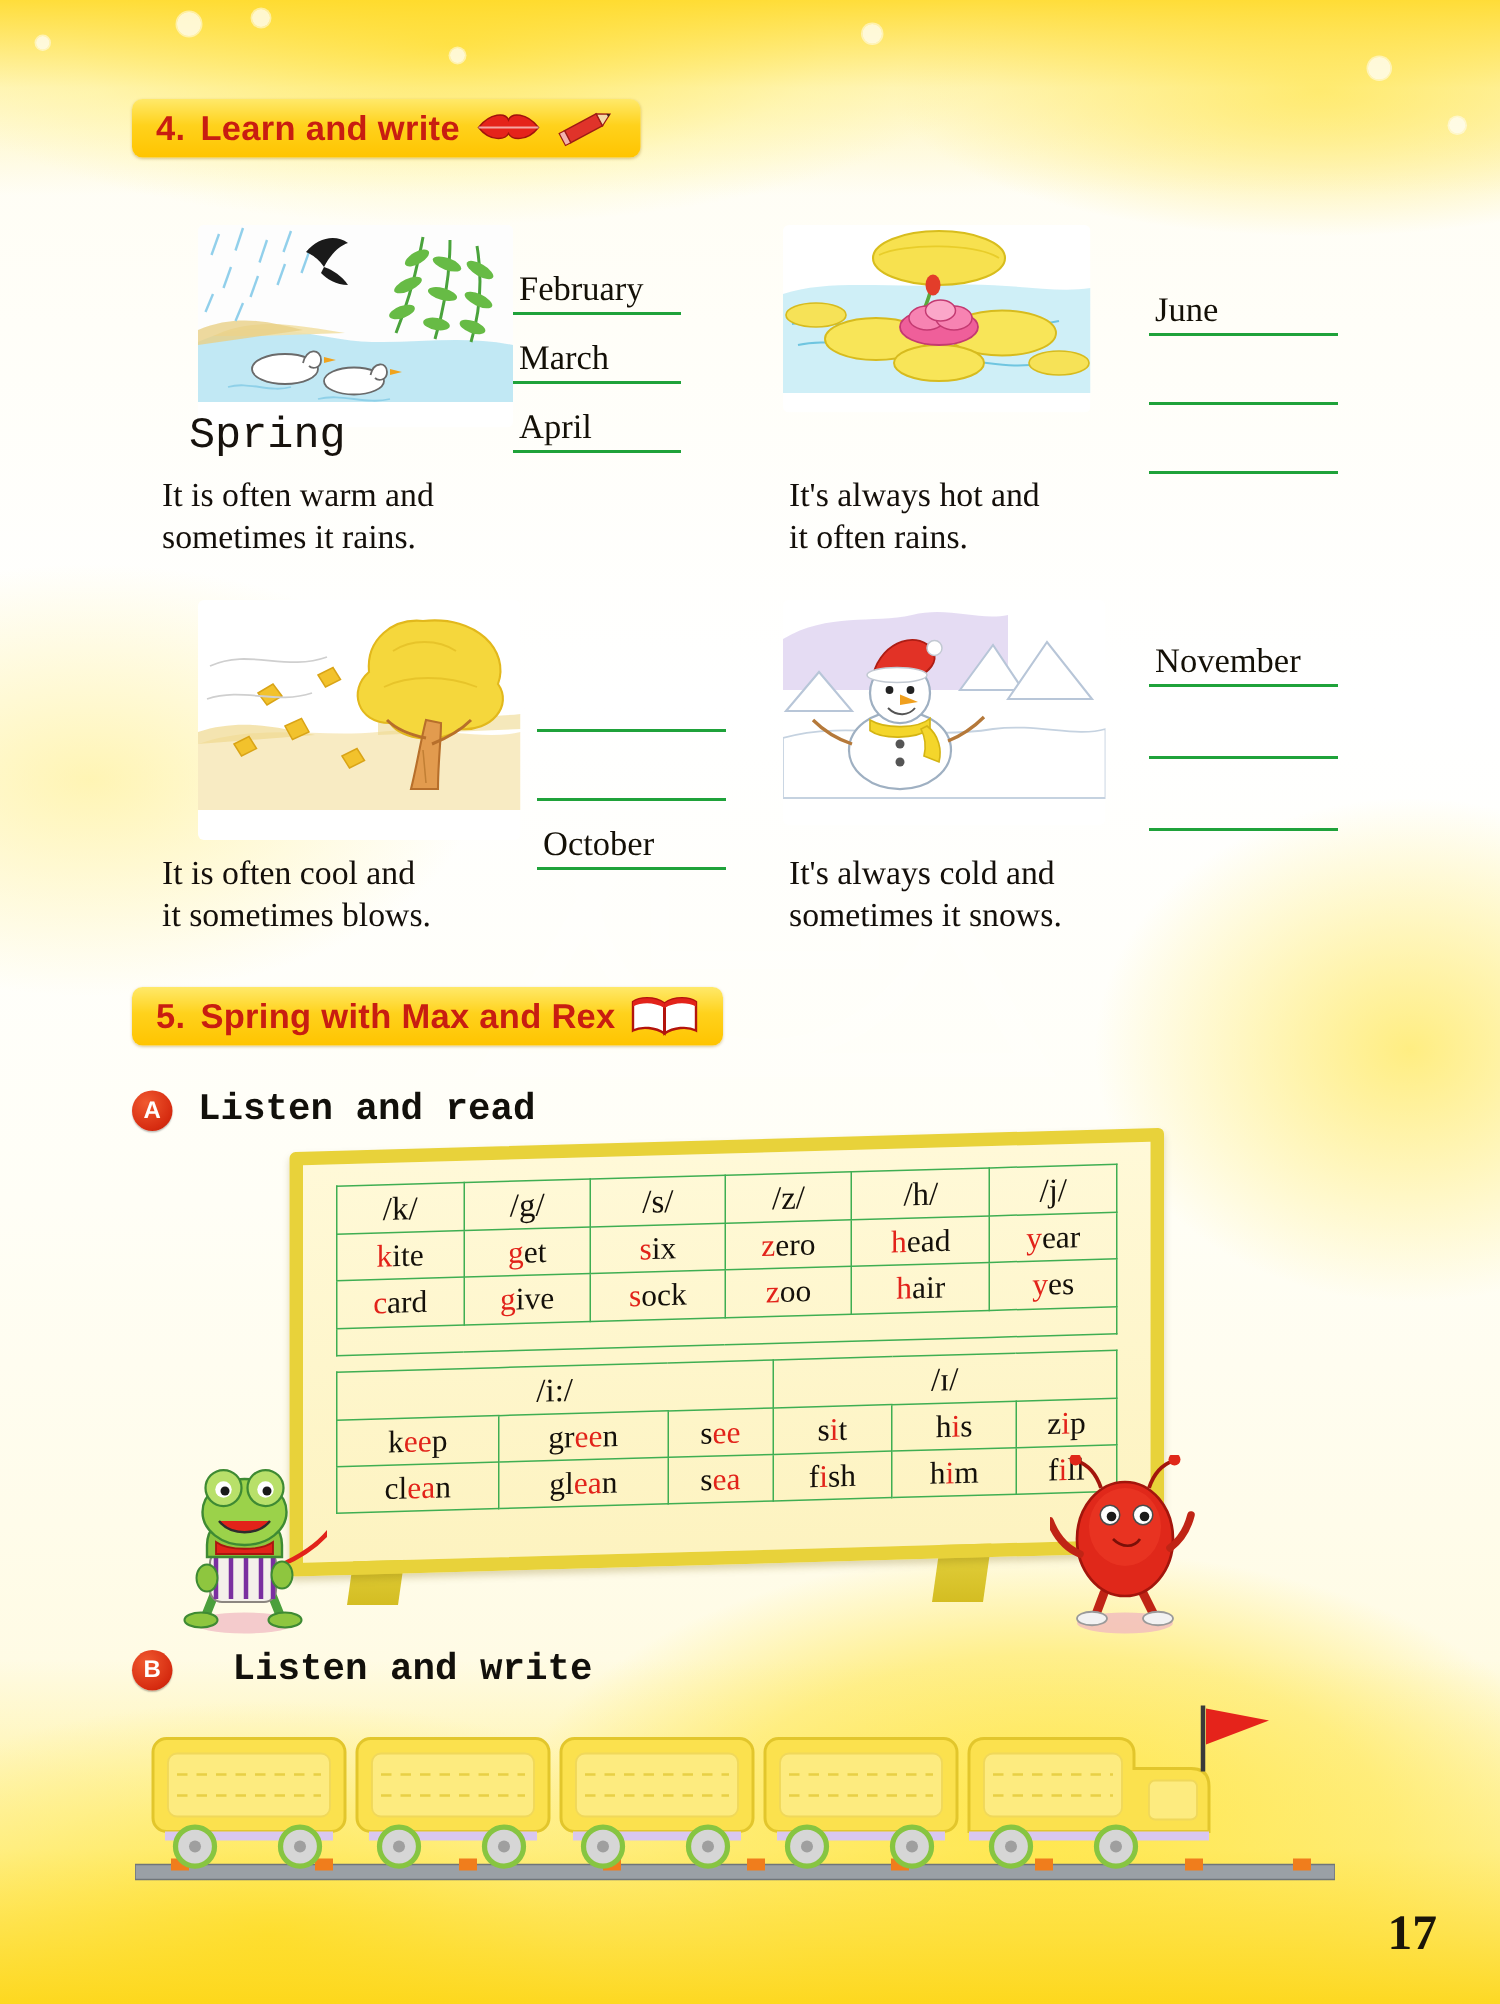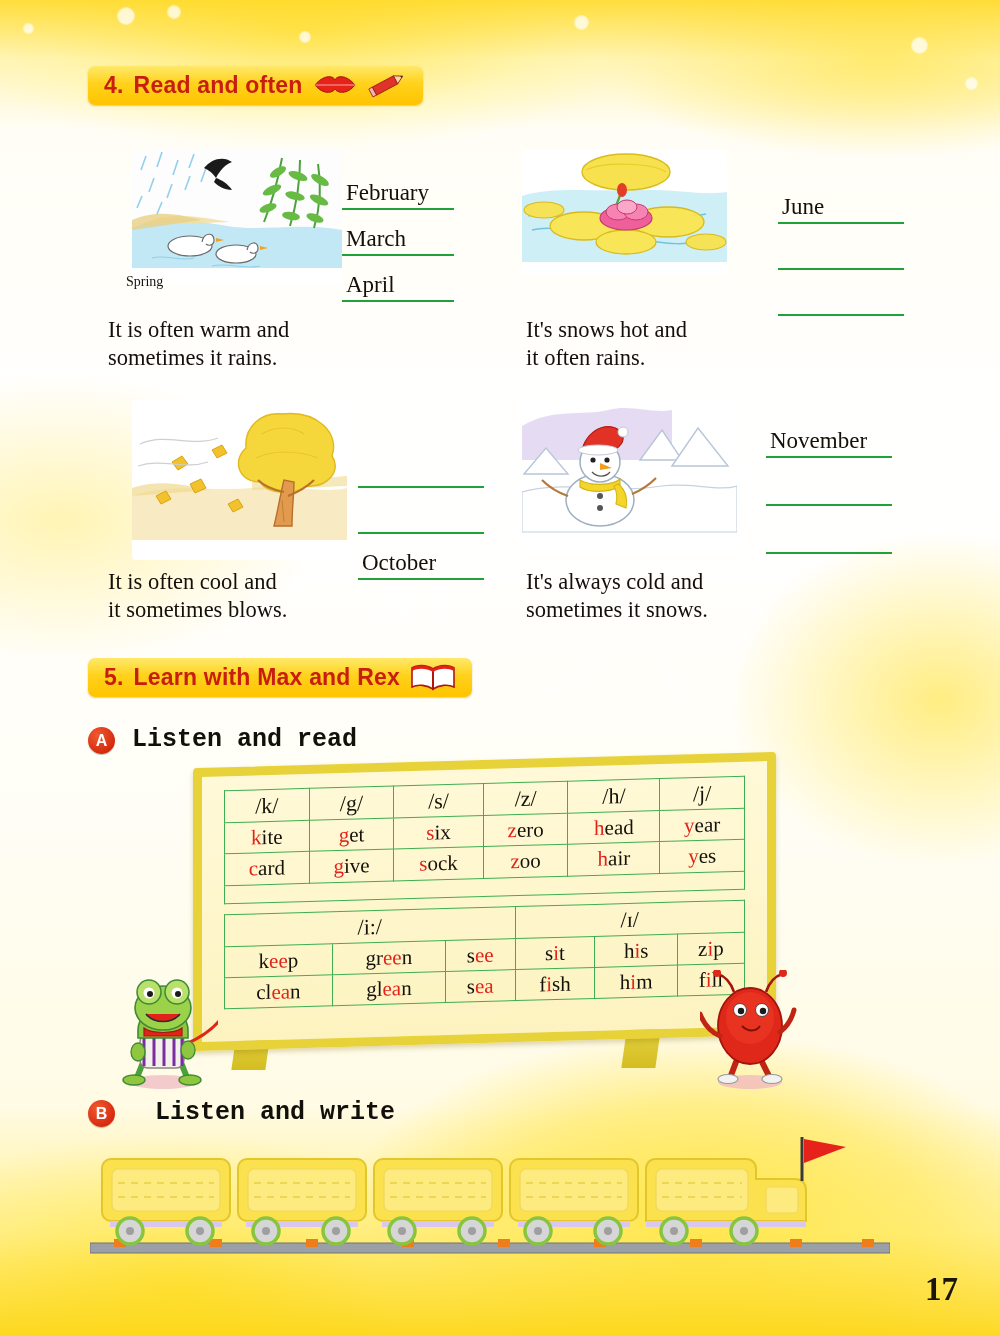--- a/index.html
+++ b/index.html
@@ -76,22 +76,22 @@
   
   .season {
     position: absolute;
   }
   .pic {
     position: relative;
     border-radius: 4px;
     overflow: hidden;
   }
   .caption {
-    font-family: Liberation Serif, serif;
-    font-size: 14px;
+    font-family: Liberation Mono, monospace;
+    font-size: 29px;
     color: #17120d;
   }
   .lines {
     position: absolute;
   }
   .line-row {
     position: relative;
     width: 112px;
     height: 38px;
   }
@@ -212,21 +212,21 @@
   <div class="bubble" style="left:24px;top:24px;width:9px;height:9px;"></div>
 
   <svg class="watermark" viewBox="0 0 420 420">
     <polygon points="210,20 390,330 30,330" fill="none" stroke="#ffffff" stroke-width="16"></polygon>
     <circle cx="210" cy="200" r="120" fill="none" stroke="#ffffff" stroke-width="14"></circle>
     <rect x="140" y="140" width="140" height="120" fill="none" stroke="#ffffff" stroke-width="12"></rect>
   </svg>
 
   <div class="sec-header" style="left:88px;top:66px;">
     <span class="num">4.</span>
-    <span>Read and often</span>
+    <span>Learn and write</span>
     <svg width="44" height="24" viewBox="0 0 44 24">
       <path d="M2 12 C10 2, 20 2, 22 7 C24 2, 34 2, 42 12 C34 22, 24 20, 22 16 C20 20, 10 22, 2 12 Z" fill="#e5231b" stroke="#a0130c" stroke-width="1"></path>
       <path d="M2 12 L42 12" stroke="#ffffff" stroke-width="1.2" opacity="0.6"></path>
     </svg>
     <svg width="40" height="28" viewBox="0 0 40 28">
       <g transform="rotate(-28 20 14)">
         <rect x="6" y="9" width="24" height="9" fill="#e0332a" stroke="#9d1b15" stroke-width="1"></rect>
         <polygon points="30,9 38,13.5 30,18" fill="#f4d9a6" stroke="#9d1b15" stroke-width="0.8"></polygon>
         <polygon points="36,12.2 38,13.5 36,14.8" fill="#3a2a1a"></polygon>
         <rect x="2" y="9" width="4" height="9" fill="#f3b3ae" stroke="#9d1b15" stroke-width="0.8"></rect>
@@ -335,36 +335,36 @@
       <g>
         <ellipse cx="104" cy="68" rx="26" ry="12" fill="#ef5f9a" stroke="#c43a72" stroke-width="1.2"></ellipse>
         <ellipse cx="96" cy="62" rx="12" ry="8" fill="#f783b2" stroke="#c43a72" stroke-width="1"></ellipse>
         <ellipse cx="114" cy="62" rx="12" ry="8" fill="#f783b2" stroke="#c43a72" stroke-width="1"></ellipse>
         <ellipse cx="105" cy="57" rx="10" ry="7" fill="#fba7c9" stroke="#c43a72" stroke-width="1"></ellipse>
       </g>
       <ellipse cx="22" cy="60" rx="20" ry="8" fill="#f6e257" stroke="#d7bb1e" stroke-width="1.1"></ellipse>
       <ellipse cx="184" cy="92" rx="20" ry="8" fill="#f6e257" stroke="#d7bb1e" stroke-width="1.1"></ellipse>
     </svg>
 
-    <div class="lines" style="left:256px;top:36px;">
+    <div class="lines" style="left:244px;top:36px;">
       <div class="line-row wide" style="margin-bottom:8px;">
         <span class="word">June</span>
         <span class="rule"></span>
       </div>
       <div class="line-row wide" style="margin-bottom:8px;">
         <span class="word"></span>
         <span class="rule"></span>
       </div>
       <div class="line-row wide">
         <span class="word"></span>
         <span class="rule"></span>
       </div>
     </div>
 
-    <div class="sentence" style="left:4px;top:166px;">It's snows hot and
+    <div class="sentence" style="left:4px;top:166px;">It's always hot and
 it often rains.</div>
   </div>
 
   <div class="season" style="left:522px;top:400px;width:390px;height:230px;">
     <svg class="pic" width="215" height="150" viewBox="0 0 215 150" style="position:absolute;left:0;top:0;">
       <rect x="0" y="0" width="215" height="150" fill="#ffffff"></rect>
       <path d="M0 26 C30 8, 60 16, 86 10 C110 4, 130 14, 150 10 L150 60 L0 60 Z" fill="#cfc0ea" opacity="0.55"></path>
       <path d="M118 60 L140 30 L160 60 Z" fill="#ffffff" stroke="#b8c6d8" stroke-width="1.4"></path>
       <path d="M150 66 L176 28 L206 66 Z" fill="#ffffff" stroke="#b8c6d8" stroke-width="1.4"></path>
       <path d="M2 74 L24 48 L46 74 Z" fill="#ffffff" stroke="#b8c6d8" stroke-width="1.4"></path>
@@ -454,21 +454,21 @@
         <span class="rule"></span>
       </div>
     </div>
 
     <div class="sentence" style="left:0px;top:168px;">It is often cool and
 it sometimes blows.</div>
   </div>
 
   <div class="sec-header" style="left:88px;top:658px;">
     <span class="num">5.</span>
-    <span>Learn with Max and Rex</span>
+    <span>Spring with Max and Rex</span>
     <svg width="46" height="28" viewBox="0 0 46 28">
       <path d="M23 6 C16 1, 6 2, 2 5 L2 24 C8 21, 17 22, 23 26 Z" fill="#ffffff" stroke="#b3140d" stroke-width="1.6"></path>
       <path d="M23 6 C30 1, 40 2, 44 5 L44 24 C38 21, 29 22, 23 26 Z" fill="#ffffff" stroke="#b3140d" stroke-width="1.6"></path>
       <path d="M23 6 L23 26" stroke="#b3140d" stroke-width="2"></path>
       <path d="M2 5 C6 2, 16 1, 23 6 L23 9 C16 5, 8 5, 2 8 Z" fill="#e2231a"></path>
       <path d="M44 5 C40 2, 30 1, 23 6 L23 9 C30 5, 38 5, 44 8 Z" fill="#e2231a"></path>
     </svg>
   </div>
 
   <div class="badge" style="left:88px;top:727px;">A</div>

